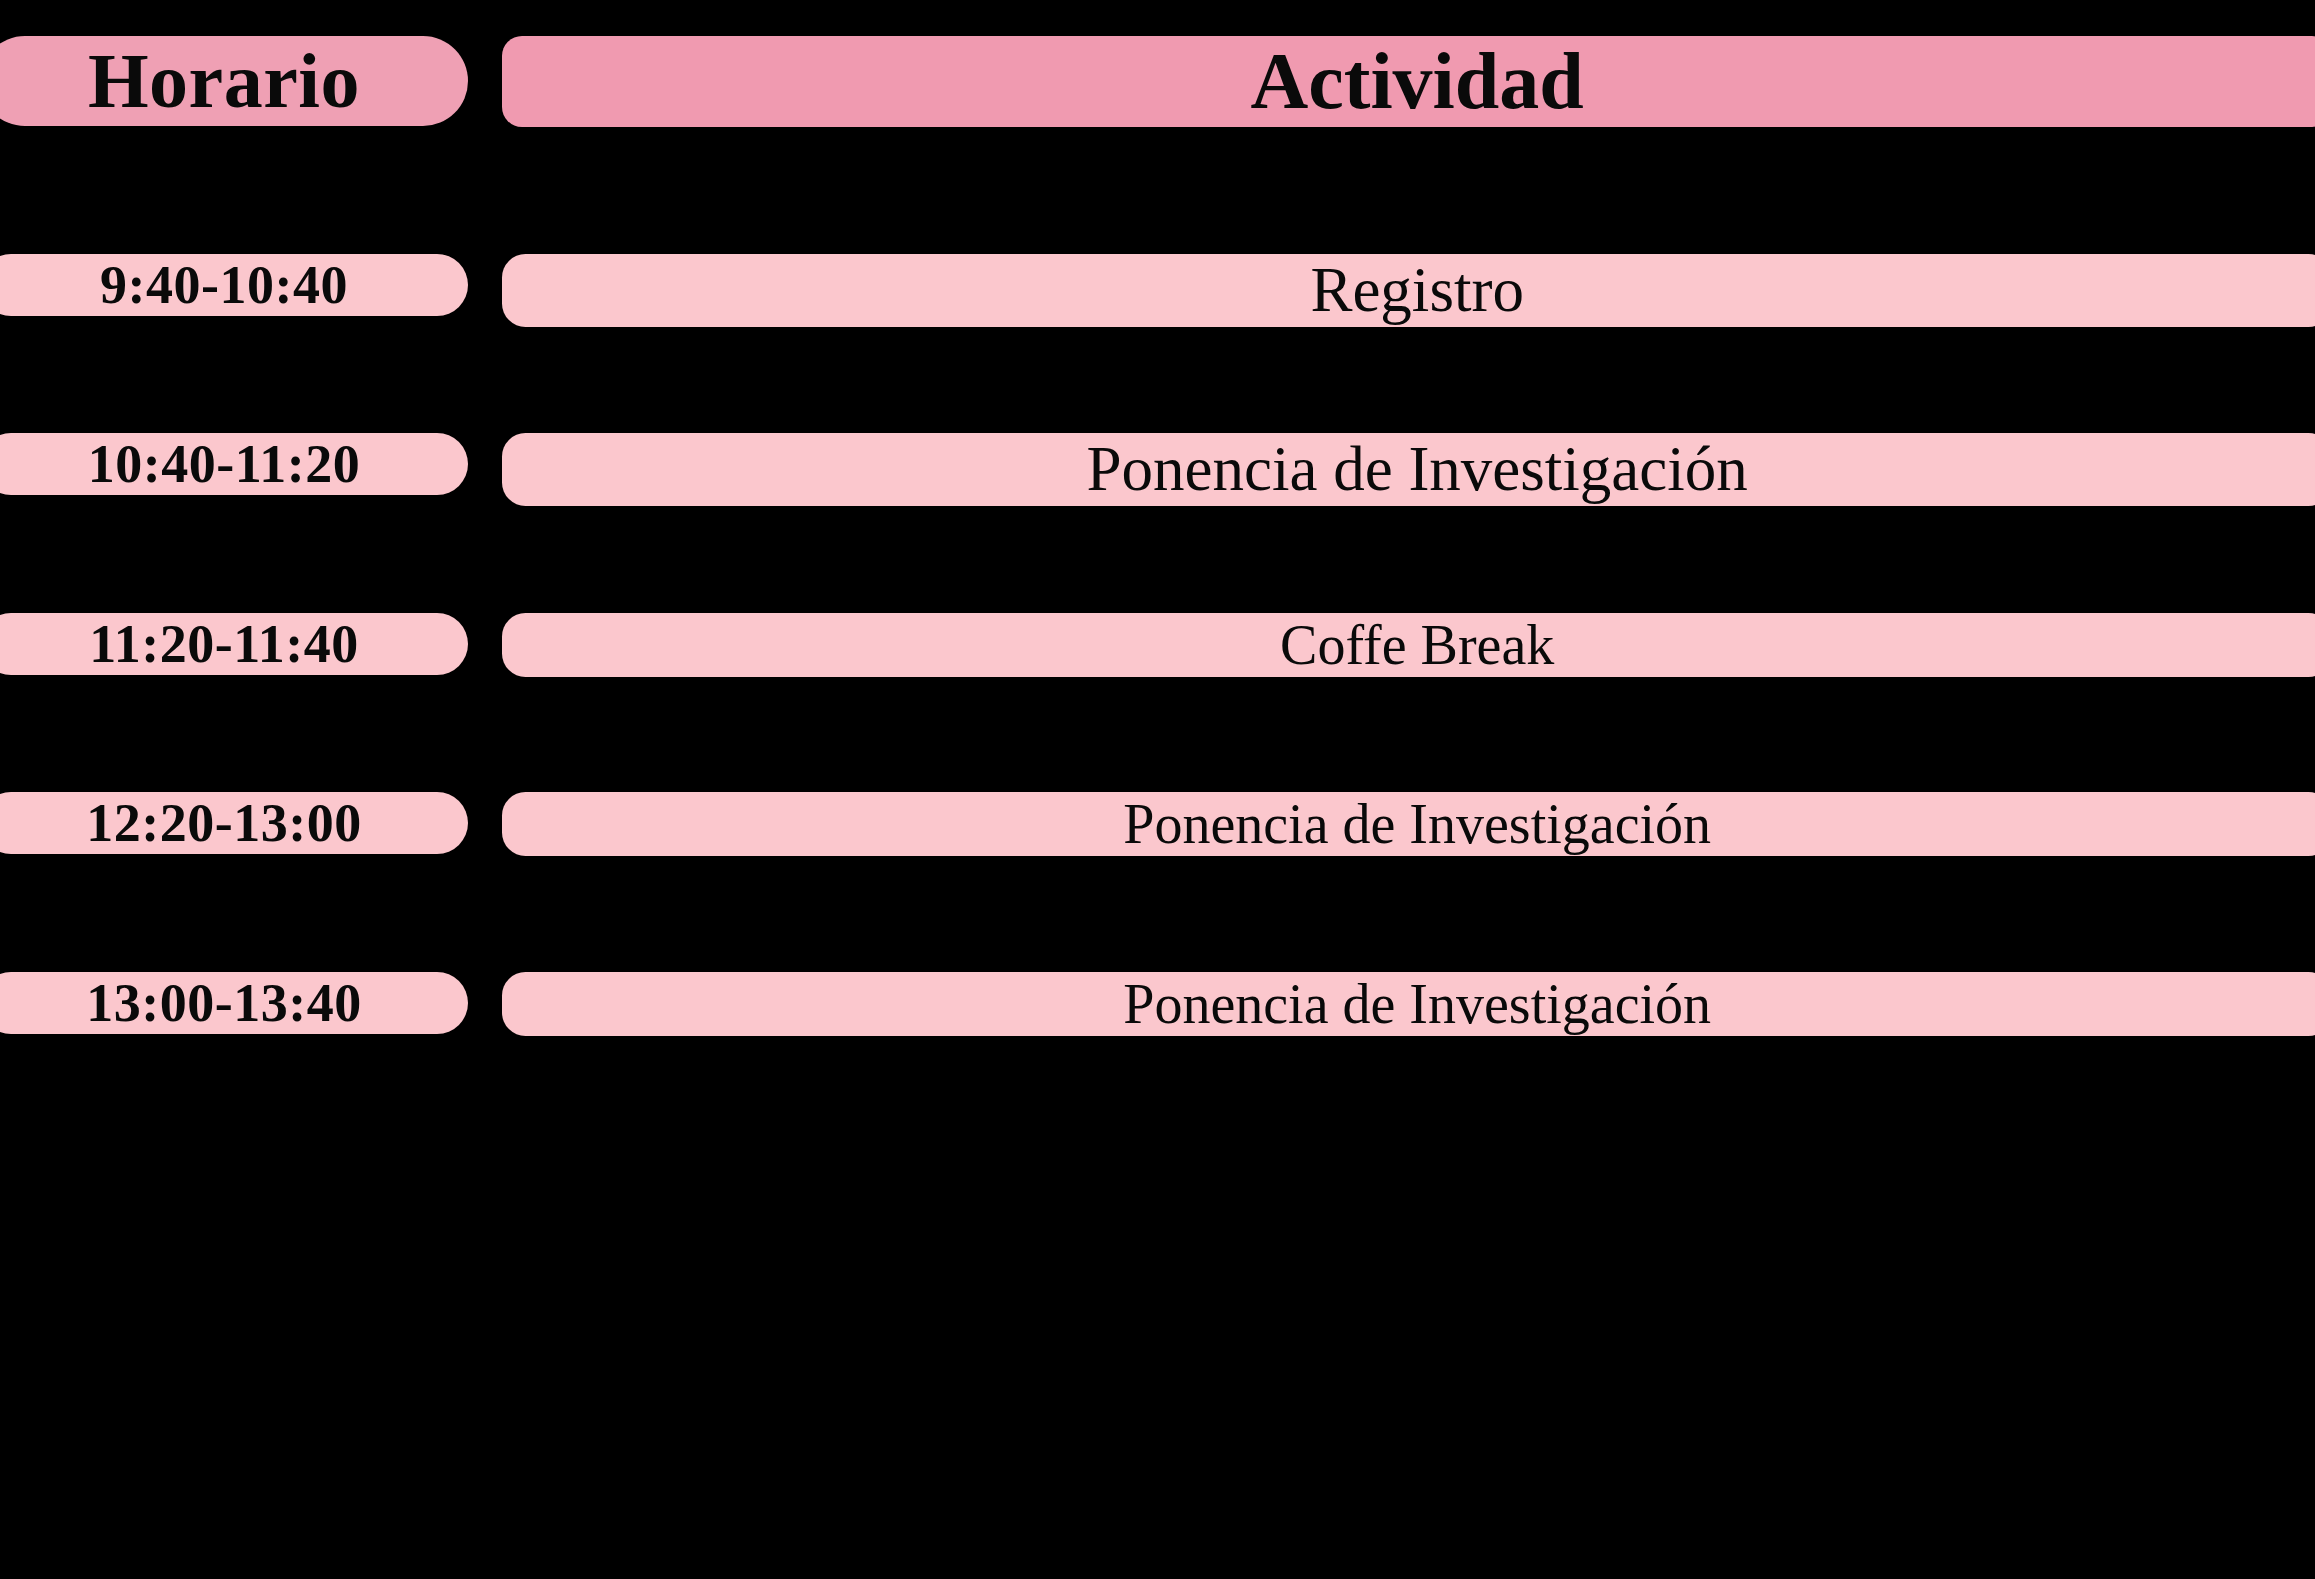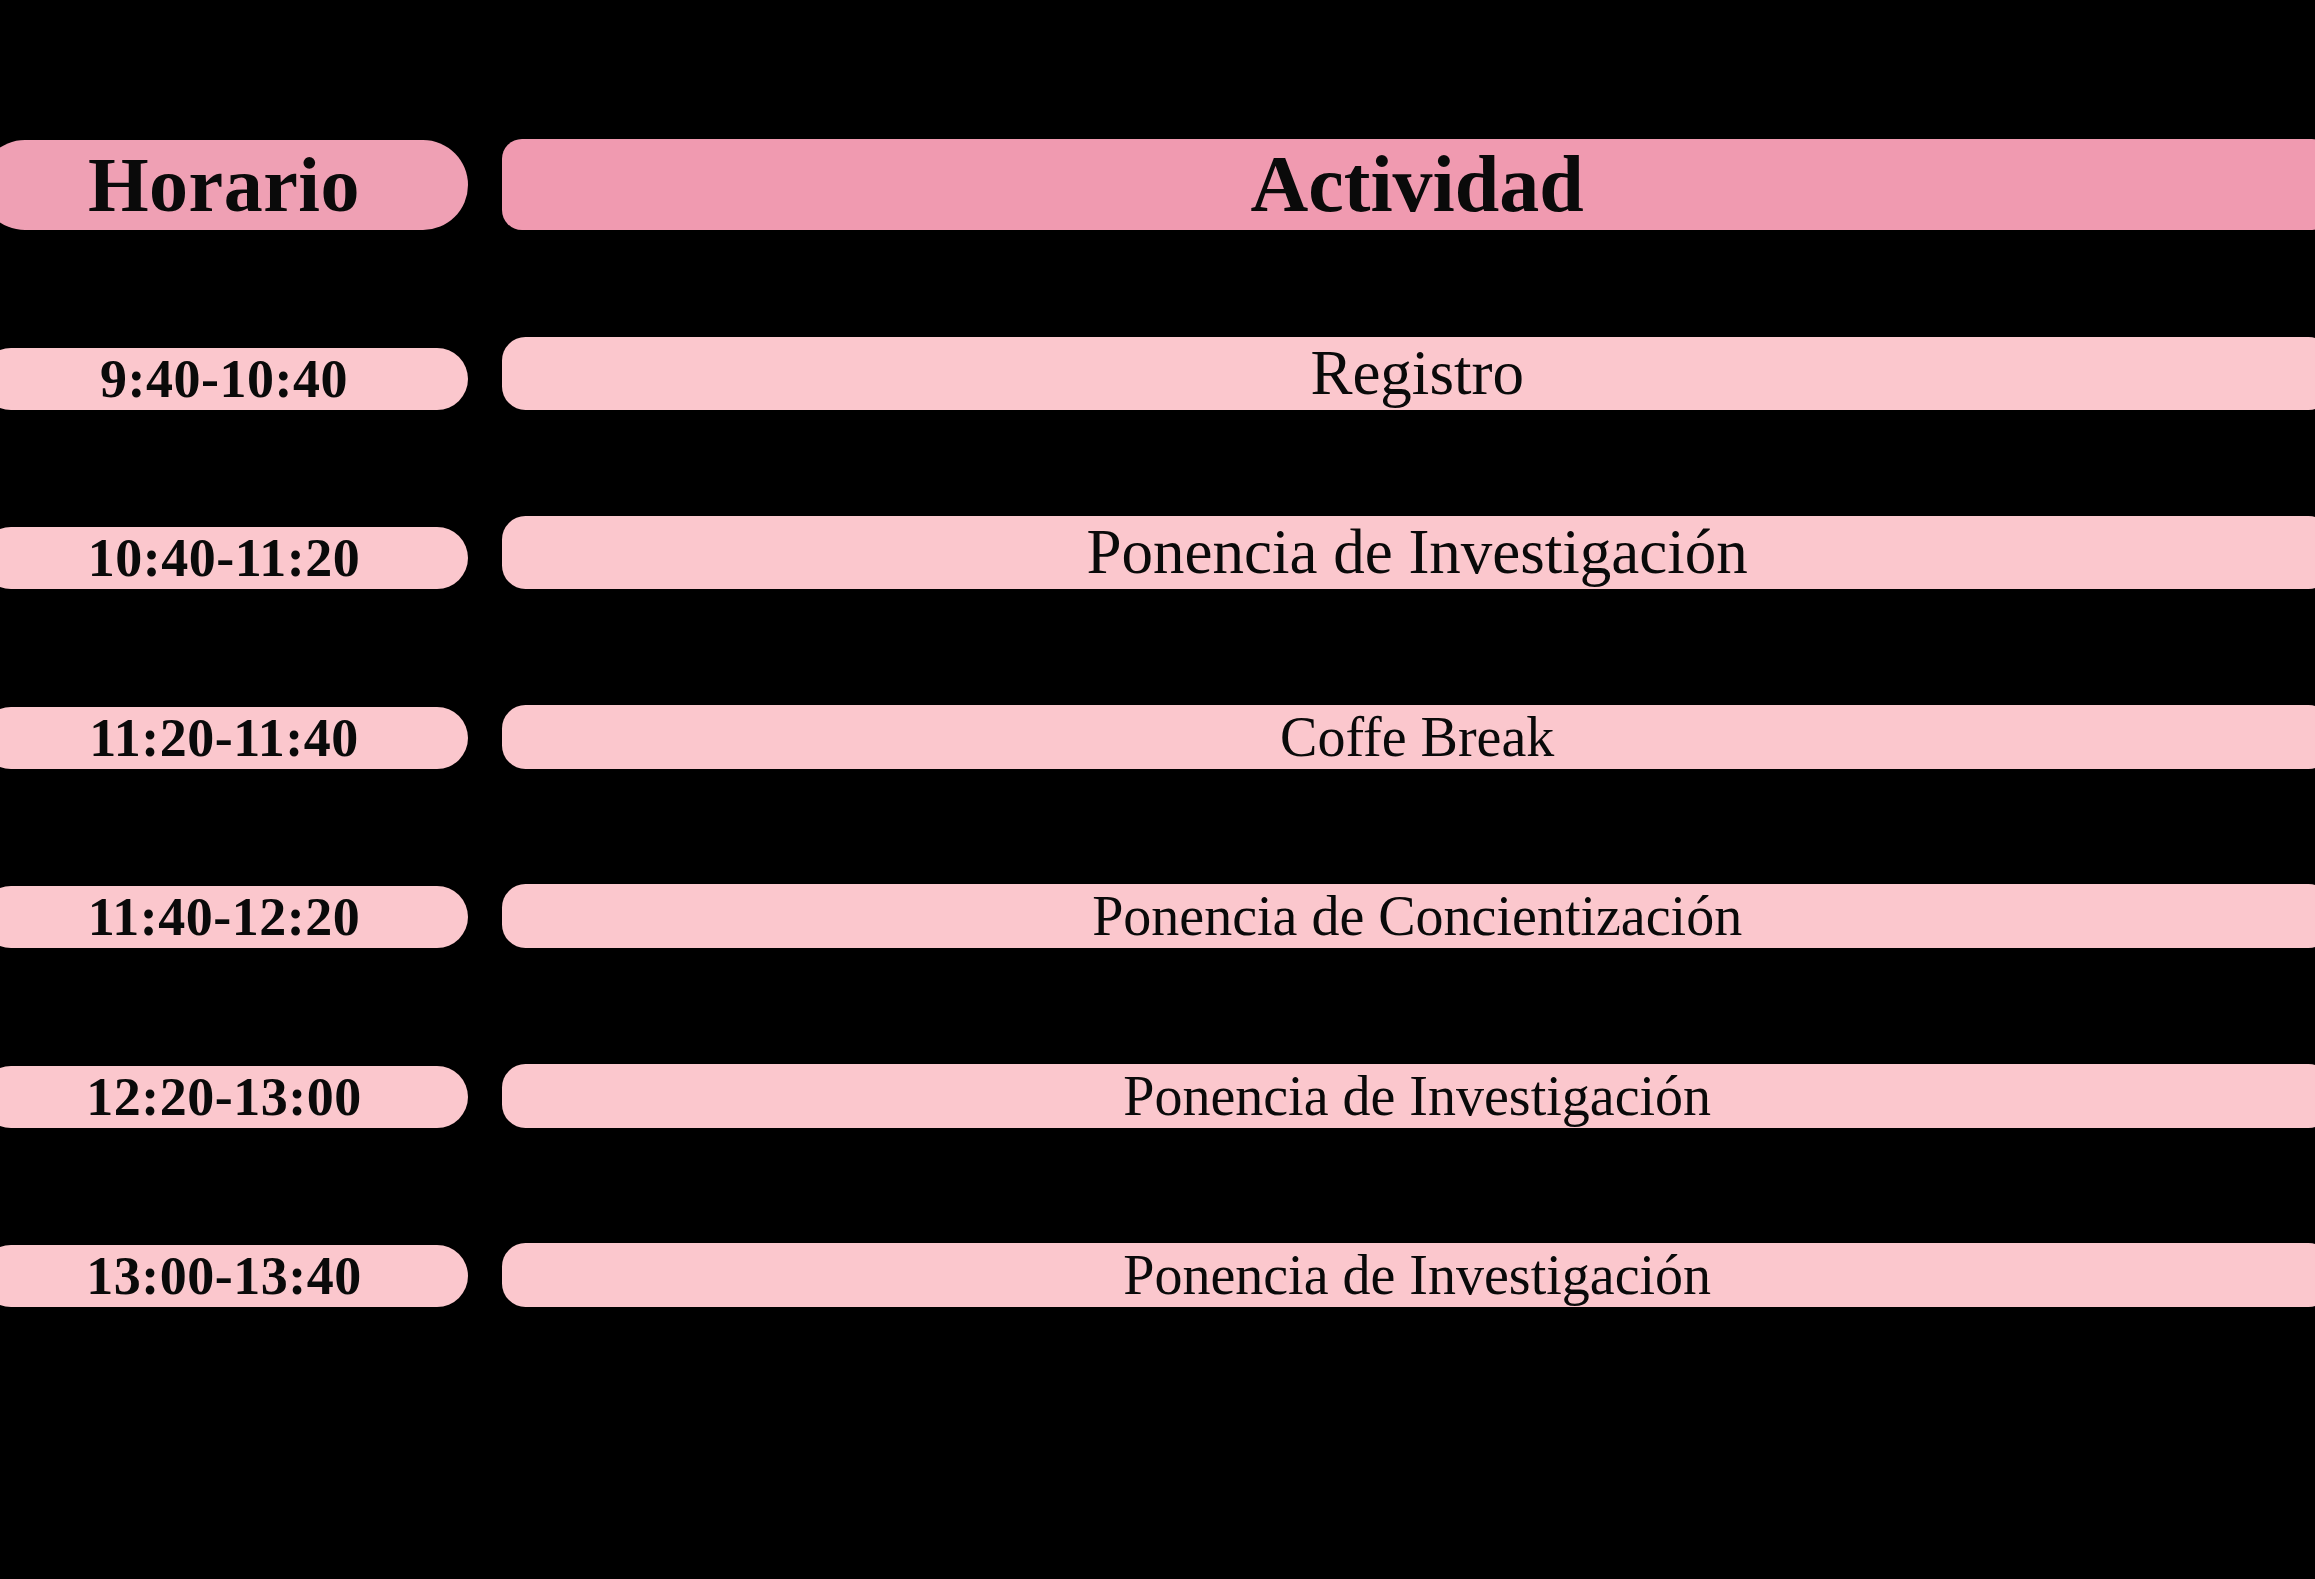--- a/index.html
+++ b/index.html
@@ -20,21 +20,21 @@
     width: 2316px;
     height: 1579px;
     padding: 36px 0 0 0;
     display: flex;
     flex-direction: column;
     gap: 23.5px;
   }
 
   .row {
     display: flex;
-    align-items: flex-end;
+    align-items: flex-start;
     gap: 34px;
     padding-left: 0;
   }
 
   .cell {
     display: flex;
     align-items: center;
     justify-content: center;
     color: #0a0a0a;
     text-align: center;
@@ -105,24 +105,20 @@
   <div class="row row-body row-emphasis">
     <div class="cell cell-time">10:40-11:20</div>
     <div class="cell cell-activity">Ponencia de Investigación</div>
   </div>
 
   <div class="row row-body">
     <div class="cell cell-time">11:20-11:40</div>
     <div class="cell cell-activity">Coffe Break</div>
   </div>
 
-  <div class="row row-body">
-    <div class="cell cell-time">11:40-12:20</div>
-    <div class="cell cell-activity">Ponencia de Concientización</div>
-  </div>
 
   <div class="row row-body">
     <div class="cell cell-time">12:20-13:00</div>
     <div class="cell cell-activity">Ponencia de Investigación</div>
   </div>
 
   <div class="row row-body">
     <div class="cell cell-time">13:00-13:40</div>
     <div class="cell cell-activity">Ponencia de Investigación</div>
   </div>

